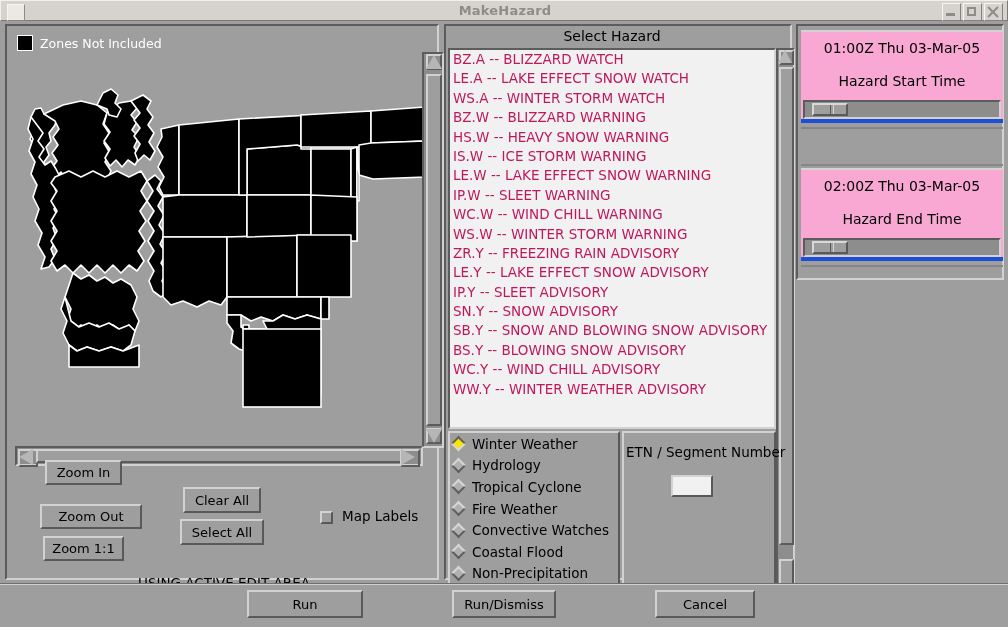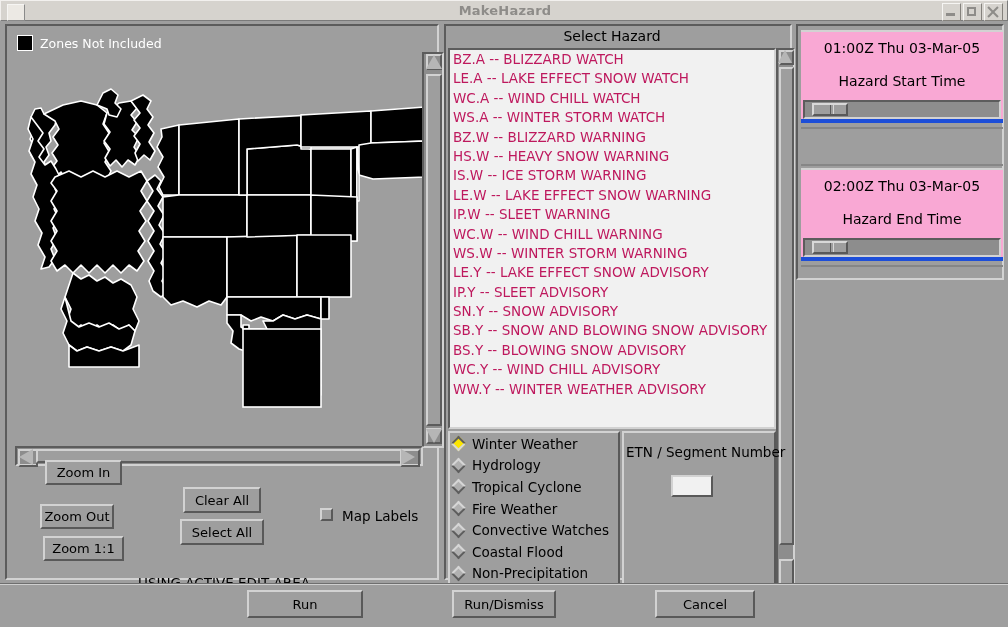--- a/index.html
+++ b/index.html
@@ -94,26 +94,26 @@
   }
 
   .btn{
     background:#9e9e9e;box-sizing:border-box;
     border:2px solid;border-color:#d2d2d2 #595959 #595959 #d2d2d2;
     font-family:"DejaVu Sans","Liberation Sans",sans-serif;font-size:13px;color:#000;
     text-align:center;cursor:default;padding:0;
     display:flex;align-items:center;justify-content:center;
   }
   .zoomin{position:absolute;left:38px;top:434px;width:77px;height:25px;}
-  .zoomout{position:absolute;left:33px;top:478px;width:74px;height:25px;}
+  .zoomout{position:absolute;left:33px;top:478px;width:102px;height:25px;}
   .zoom11{position:absolute;left:36px;top:510px;width:81px;height:25px;}
   .clearall{position:absolute;left:176px;top:461px;width:78px;height:26px;}
   .selectall{position:absolute;left:173px;top:493px;width:84px;height:26px;}
 
-  .maplabels{position:absolute;left:313px;top:482px;display:flex;align-items:flex-start;gap:9px;}
+  .maplabels{position:absolute;left:313px;top:482px;display:flex;align-items:flex-end;gap:9px;}
   .chkbox{width:13px;height:13px;background:#9e9e9e;box-sizing:border-box;
     border:2px solid;border-color:#d2d2d2 #595959 #595959 #d2d2d2;}
   .chklabel{font-size:13.5px;}
   .statusline{position:absolute;left:0;top:549px;width:434px;text-align:center;font-size:13.5px;}
 
   
   .centerpane{
     position:absolute;left:444px;top:24px;width:348px;height:556px;
     background:#9e9e9e;box-sizing:border-box;
   }
@@ -336,29 +336,29 @@
 
     <div class="statusline">USING ACTIVE EDIT AREA</div>
   </div>
 
   <div class="centerpane in">
     <div class="center-title">Select Hazard</div>
 
     <div class="hazlist" id="hazlist">
         <div class="hazitem">BZ.A -- BLIZZARD WATCH</div>
         <div class="hazitem">LE.A -- LAKE EFFECT SNOW WATCH</div>
-        <div class="hazitem">WC.A -- WIND CHILL WATCH</div>
         <div class="hazitem">WS.A -- WINTER STORM WATCH</div>
         <div class="hazitem">BZ.W -- BLIZZARD WARNING</div>
         <div class="hazitem">HS.W -- HEAVY SNOW WARNING</div>
         <div class="hazitem">IS.W -- ICE STORM WARNING</div>
         <div class="hazitem">LE.W -- LAKE EFFECT SNOW WARNING</div>
         <div class="hazitem">IP.W -- SLEET WARNING</div>
         <div class="hazitem">WC.W -- WIND CHILL WARNING</div>
         <div class="hazitem">WS.W -- WINTER STORM WARNING</div>
+        <div class="hazitem">ZR.Y -- FREEZING RAIN ADVISORY</div>
         <div class="hazitem">LE.Y -- LAKE EFFECT SNOW ADVISORY</div>
         <div class="hazitem">IP.Y -- SLEET ADVISORY</div>
         <div class="hazitem">SN.Y -- SNOW ADVISORY</div>
         <div class="hazitem">SB.Y -- SNOW AND BLOWING SNOW ADVISORY</div>
         <div class="hazitem">BS.Y -- BLOWING SNOW ADVISORY</div>
         <div class="hazitem">WC.Y -- WIND CHILL ADVISORY</div>
         <div class="hazitem">WW.Y -- WINTER WEATHER ADVISORY</div>
       </div>
 
     <div class="hazlist-sb in">

